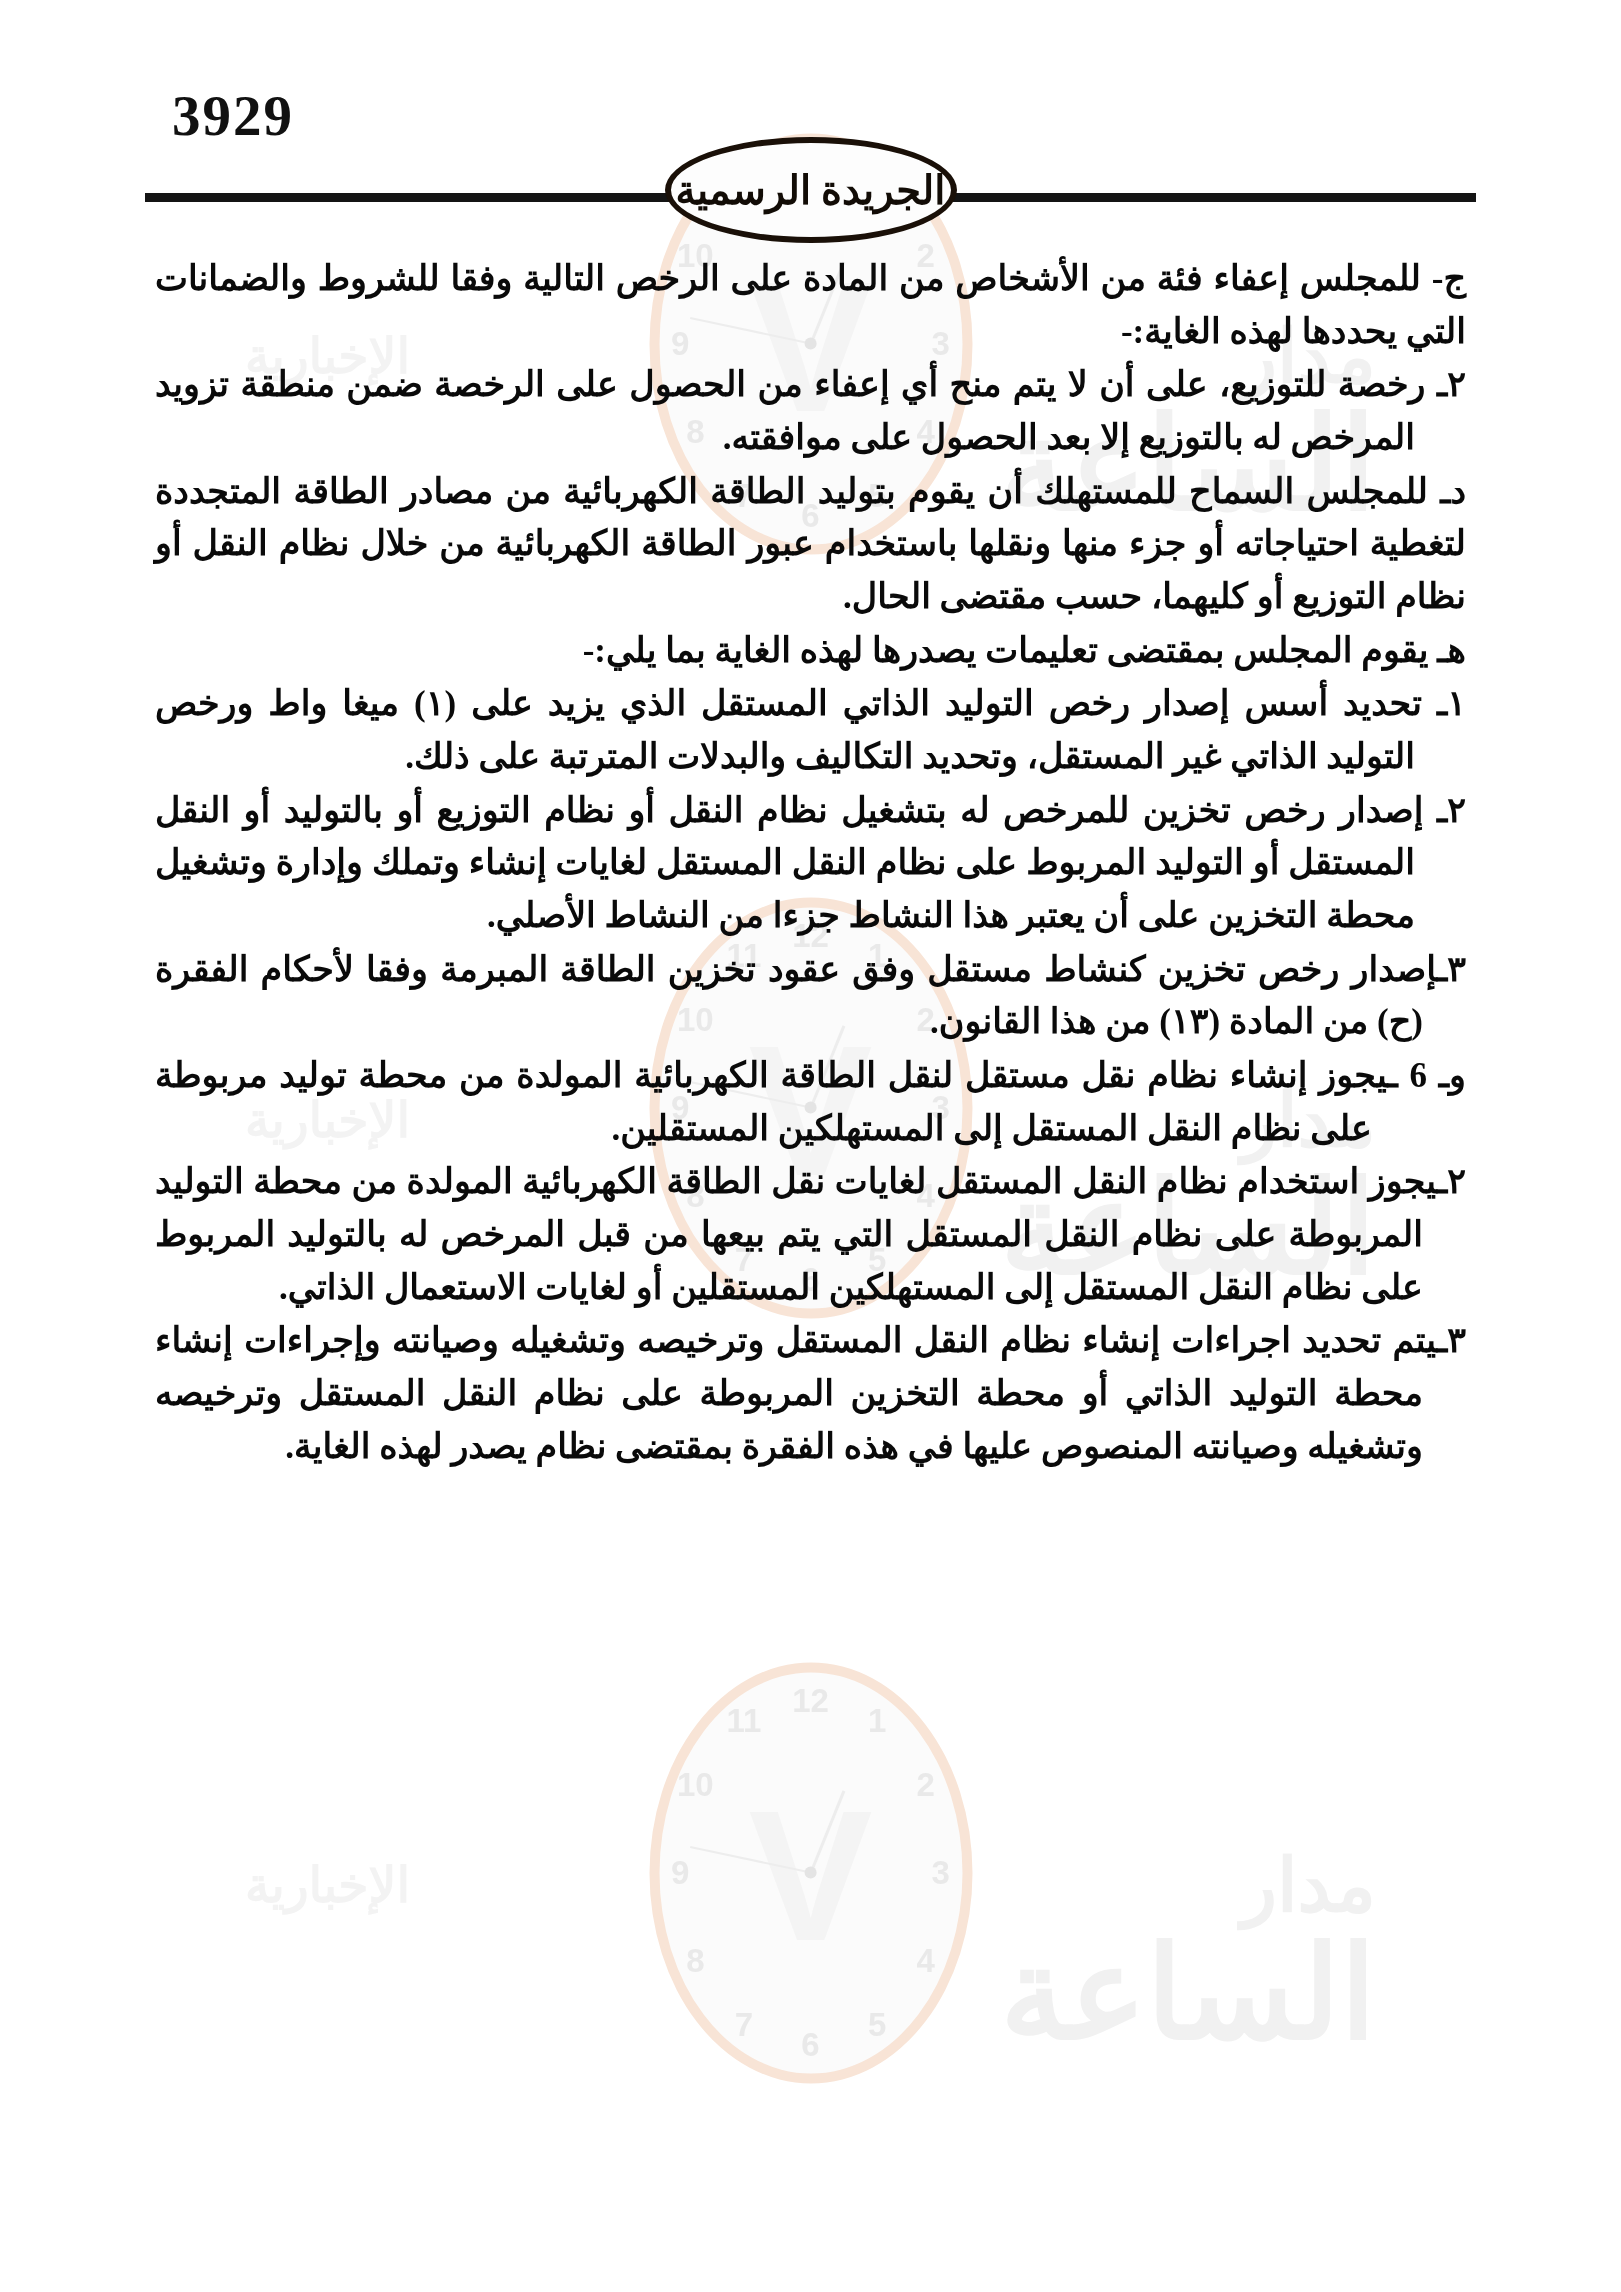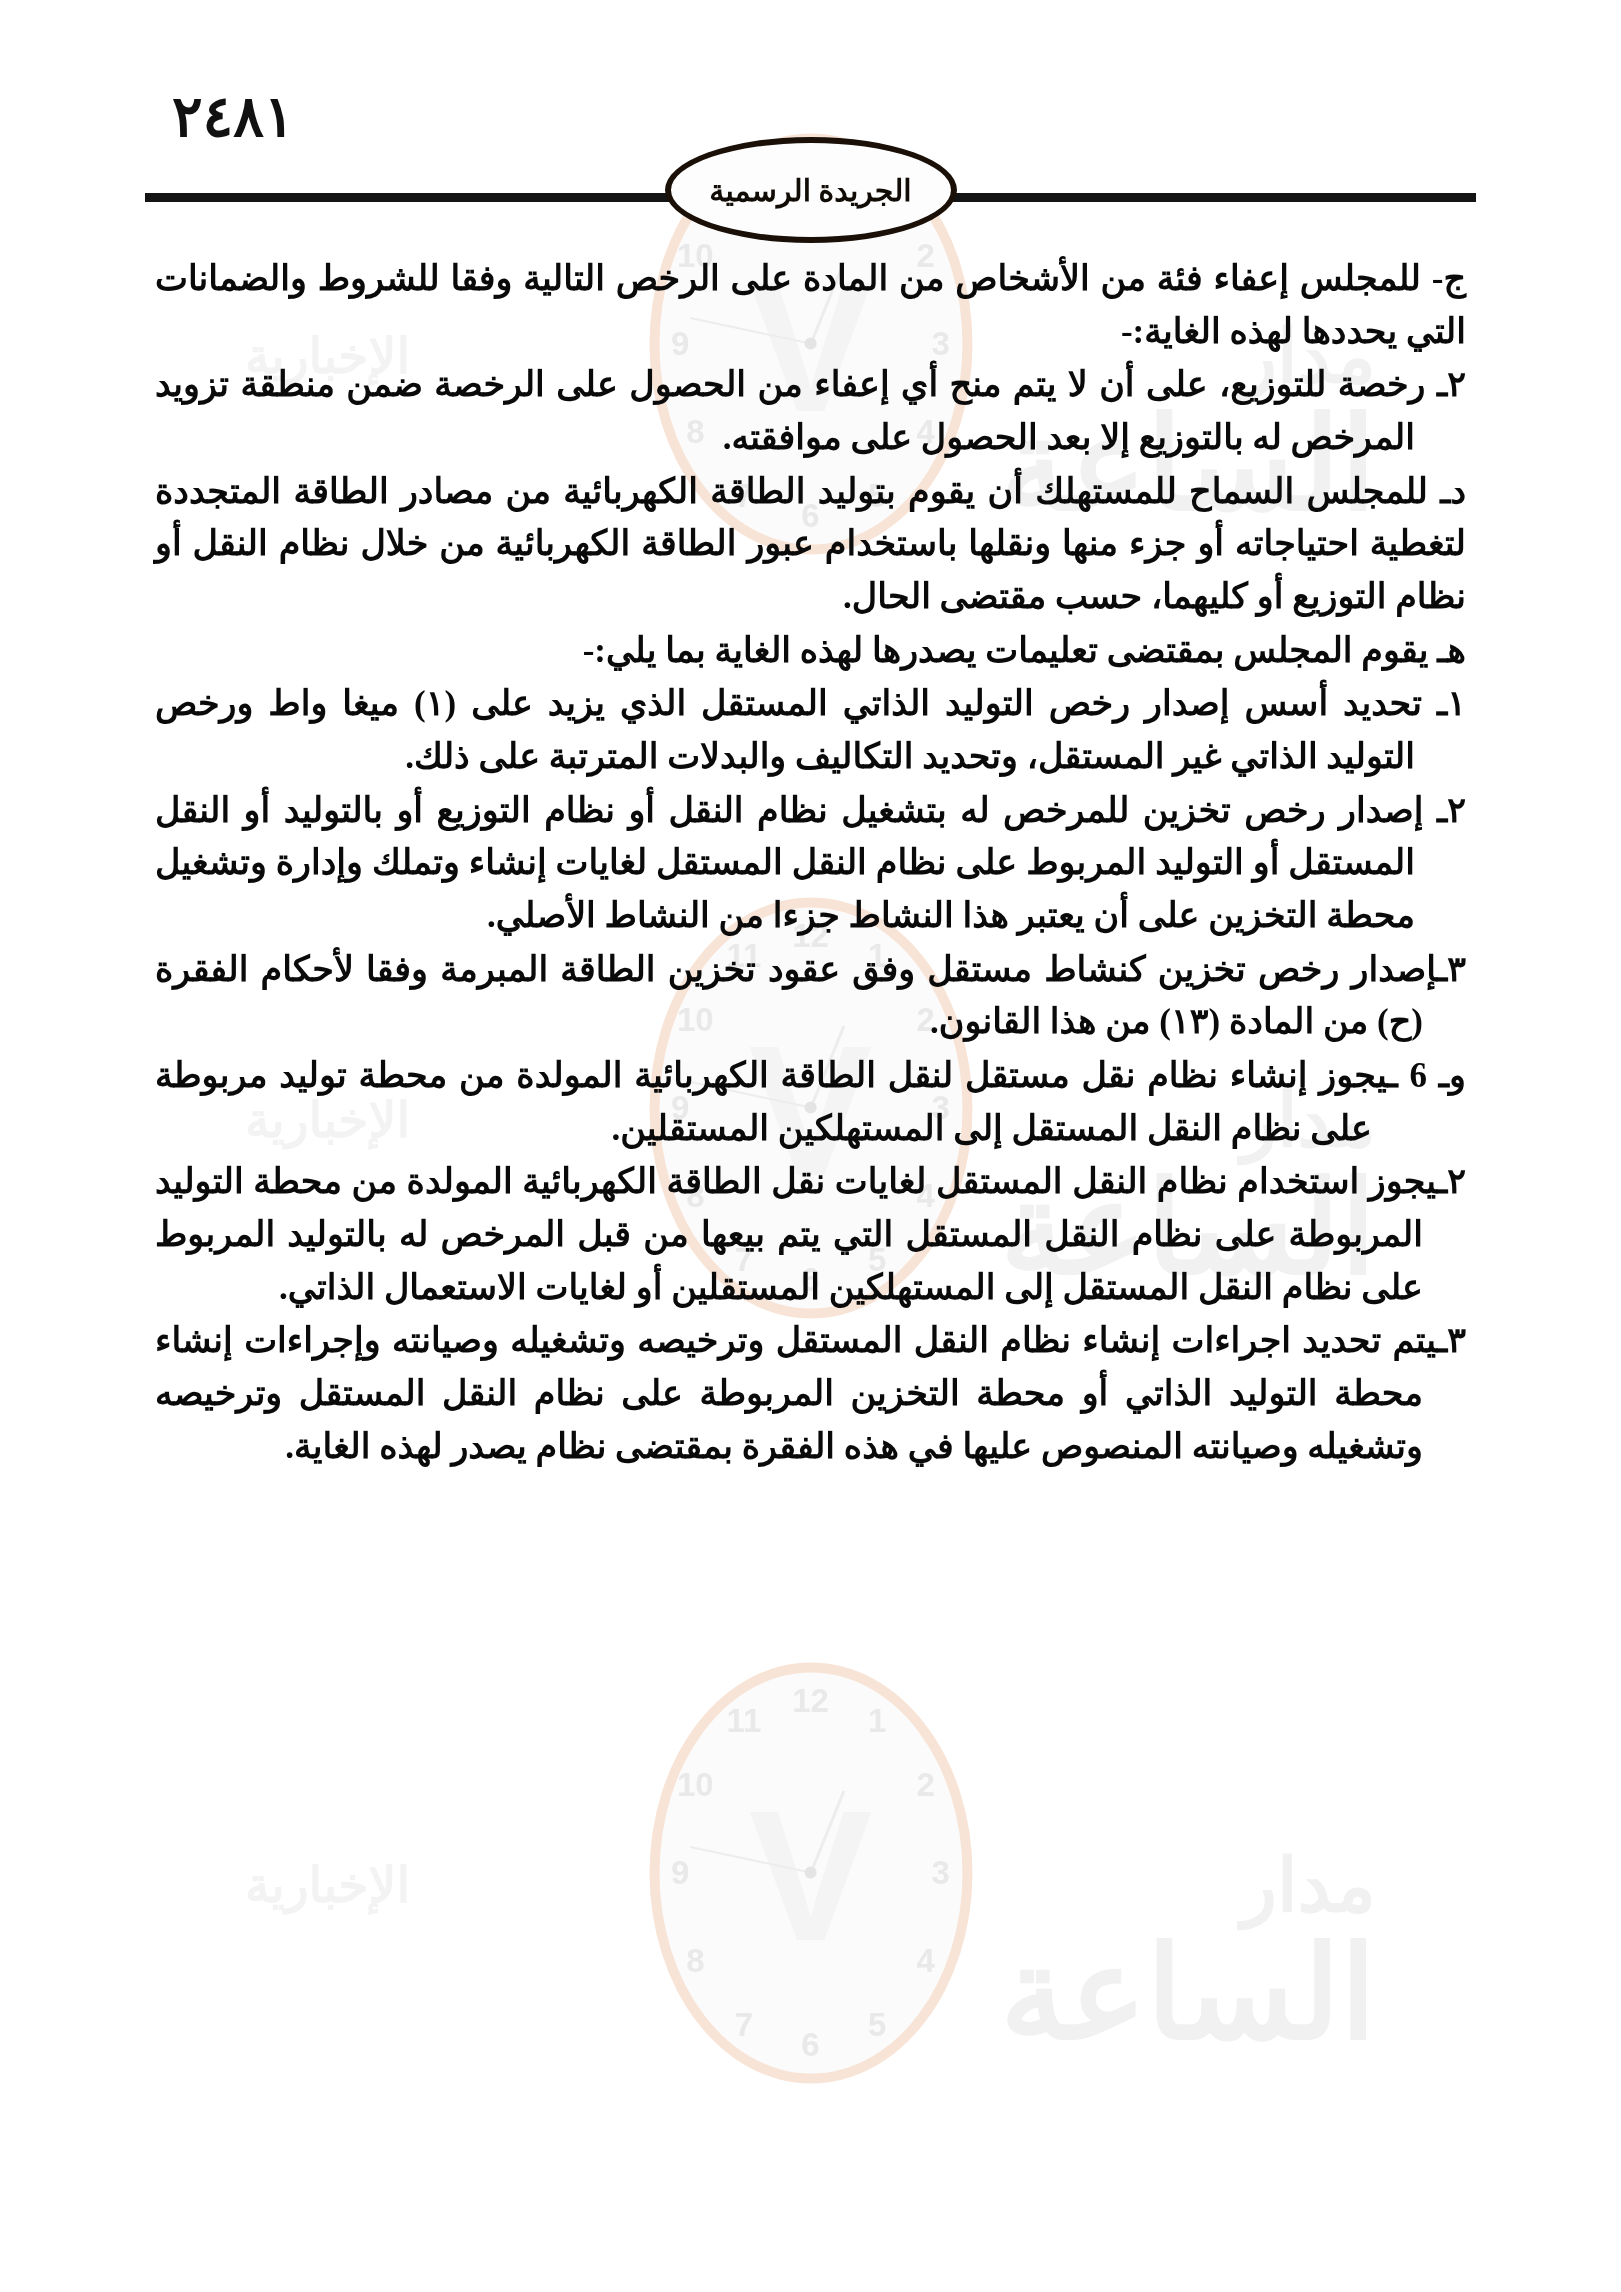--- a/index.html
+++ b/index.html
@@ -162,21 +162,21 @@
     border: 6.9px solid #1a1008;
     border-radius: 50%;
     background: #fdfdfd;
     display: flex;
     align-items: center;
     justify-content: center;
     box-sizing: border-box;
   }
   .gazette-oval span {
     font-family: "Liberation Serif", "DejaVu Serif", serif;
-    font-size: 30px;
+    font-size: 40px;
     font-weight: 700;
     color: #120c06;
     direction: rtl;
   }
 
   
   .content {
     position: absolute;
     top: 253px;
     right: 155px;
@@ -307,21 +307,21 @@
           <div class="wm-hand h-hour"></div>
           <div class="wm-hand h-min"></div>
           <div class="wm-pivot"></div>
         </div>
       </div>
     </div>
 
   </div>
 
   <div class="header">
-    <div class="page-number">٢٤٨١</div>
+    <div class="page-number">3929</div>
     <div class="rule"></div>
     <div class="gazette-oval">
       <span>الجريدة الرسمية</span>
     </div>
   </div>
 
   <div class="content" id="doc-content">
       <p class="para lvl-letter"><span class="marker">ج-</span><span> للمجلس إعفاء فئة من الأشخاص من المادة على الرخص التالية وفقا للشروط والضمانات التي يحددها لهذه الغاية:-</span></p>
       <p class="para lvl-num"><span class="marker">٢ـ</span><span> رخصة للتوزيع، على أن لا يتم منح أي إعفاء من الحصول على الرخصة ضمن منطقة تزويد المرخص له بالتوزيع إلا بعد الحصول على موافقته.</span></p>
       <p class="para lvl-letter"><span class="marker">دـ</span><span> للمجلس السماح للمستهلك أن يقوم بتوليد الطاقة الكهربائية من مصادر الطاقة المتجددة لتغطية احتياجاته أو جزء منها ونقلها باستخدام عبور الطاقة الكهربائية من خلال نظام النقل أو نظام التوزيع أو كليهما، حسب مقتضى الحال.</span></p>

